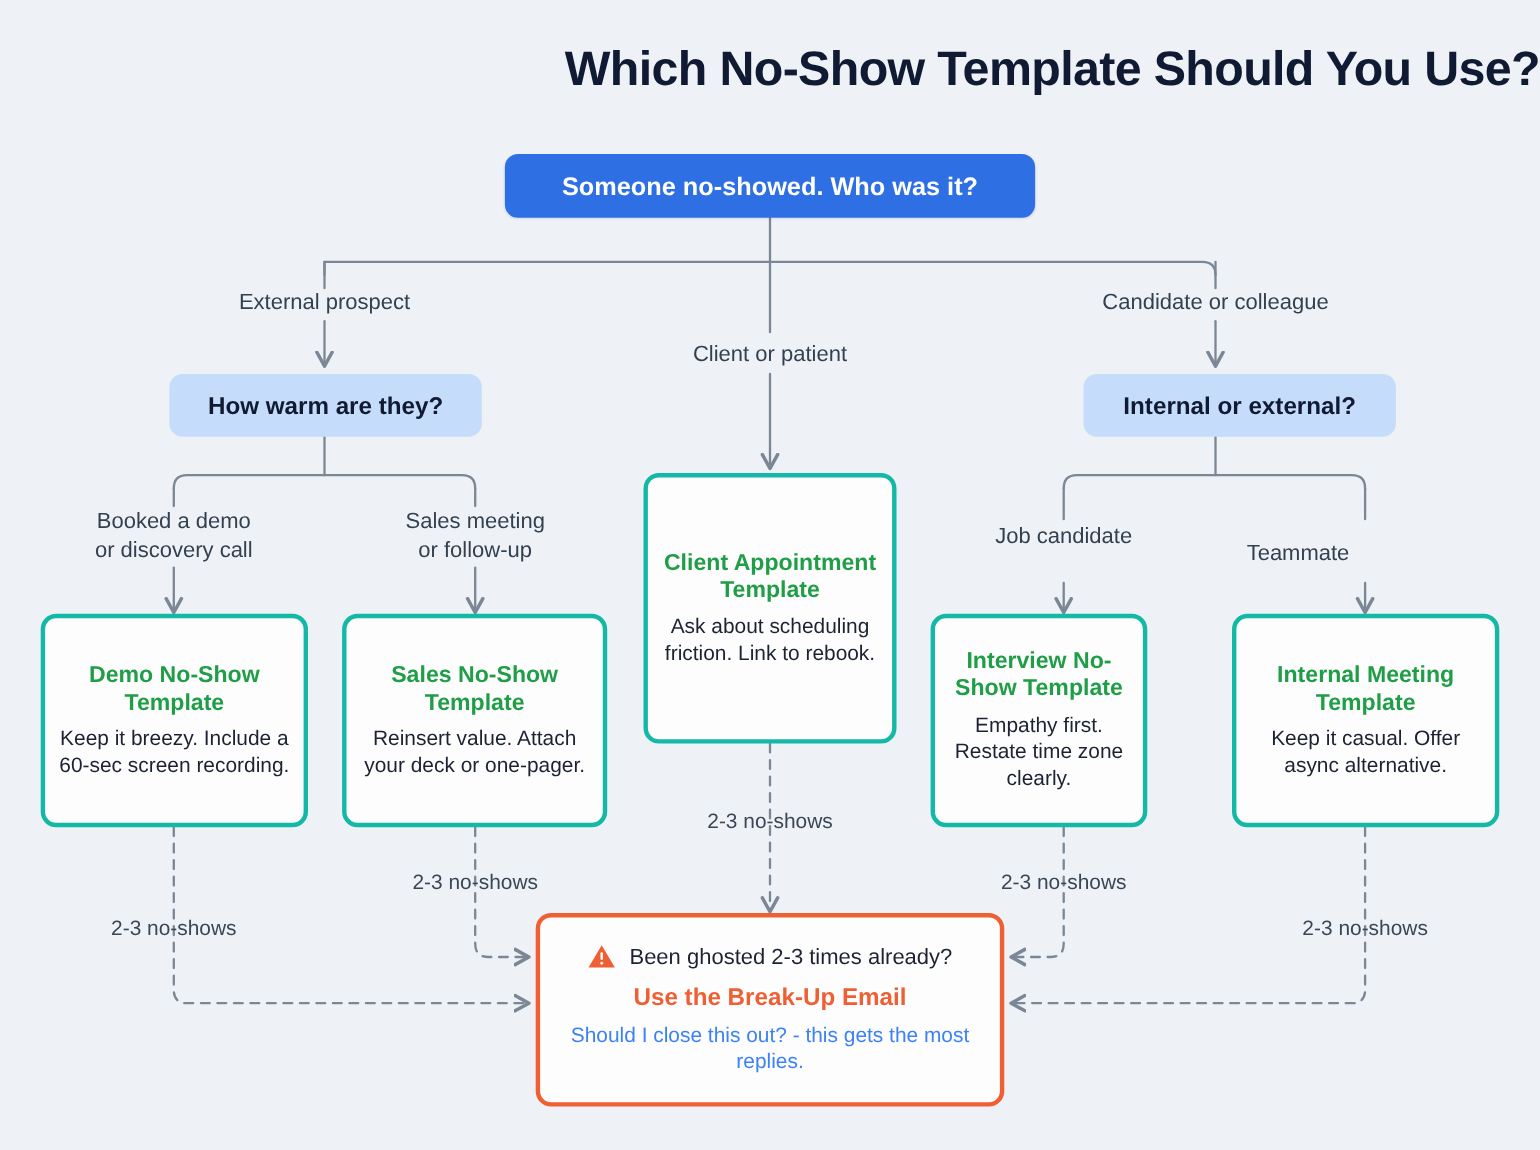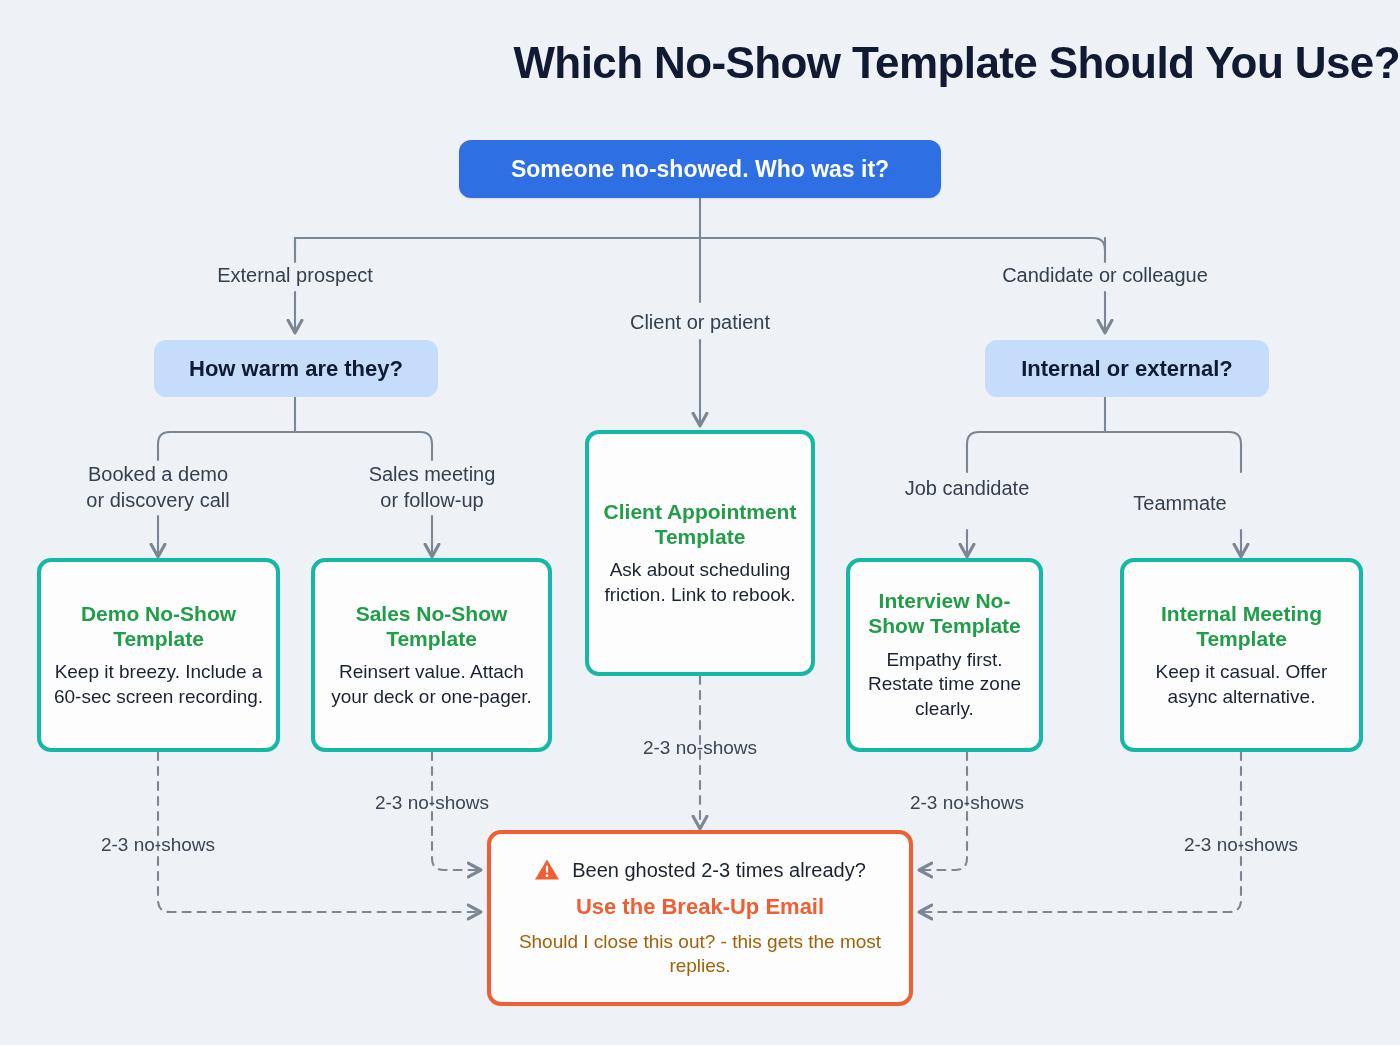--- a/index.html
+++ b/index.html
@@ -130,21 +130,21 @@
     line-height: 1.25;
   }
   .alert-action {
     color: #ef5f33;
     font-size: 22px;
     font-weight: bold;
     line-height: 1.25;
     margin-bottom: 9px;
   }
   .alert-note {
-    color: #a16207;
+    color: #3b82f6;
     font-size: 19px;
     line-height: 1.3;
   }
 
   
   .edge-label {
     position: absolute;
     color: #33404f;
     font-size: 20px;
     line-height: 1.28;

